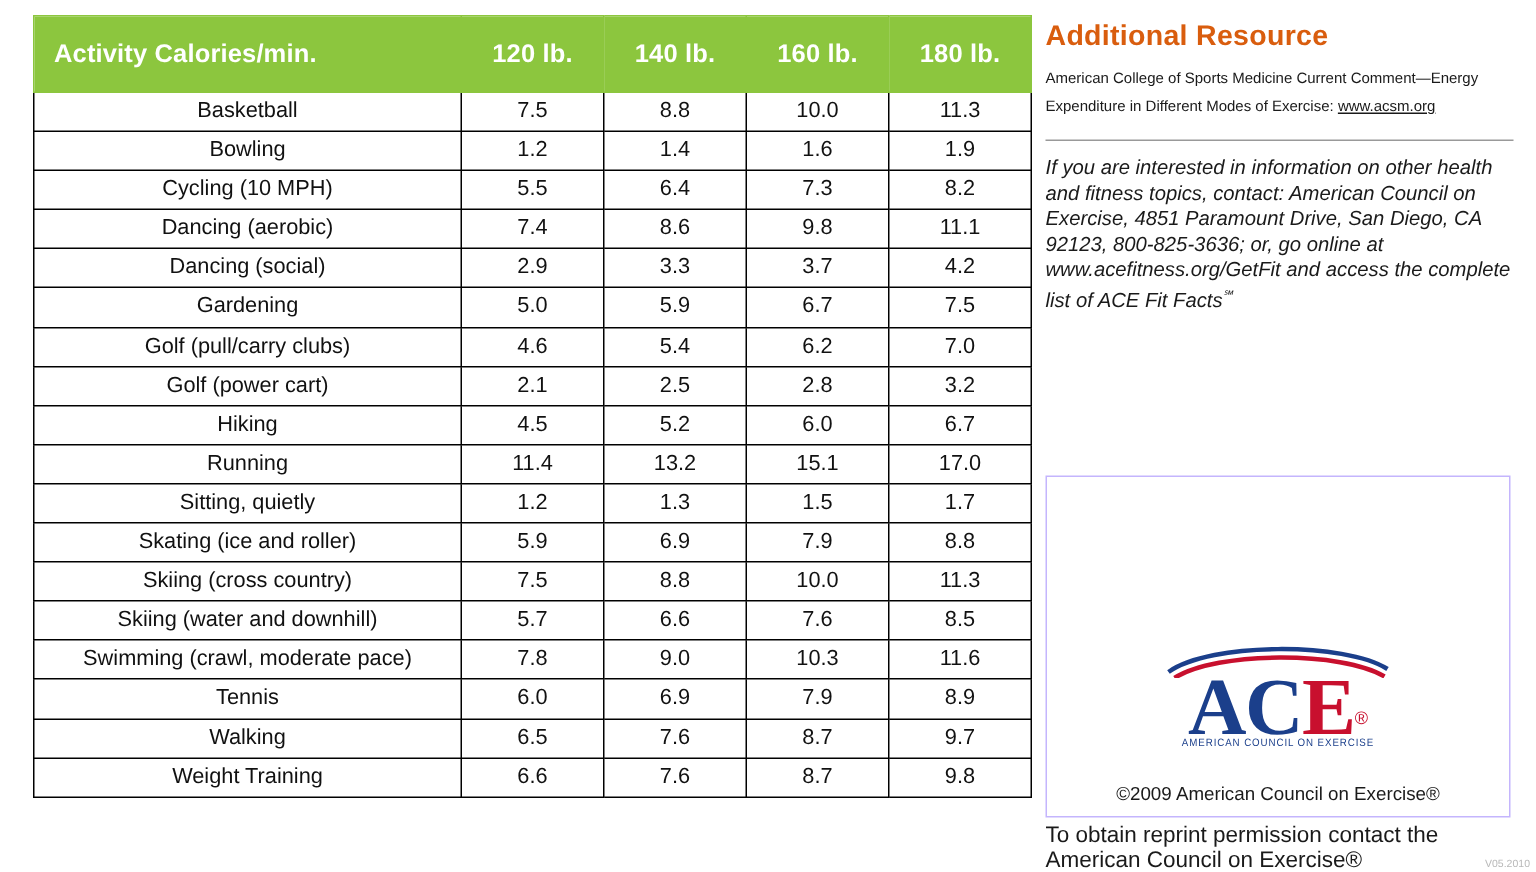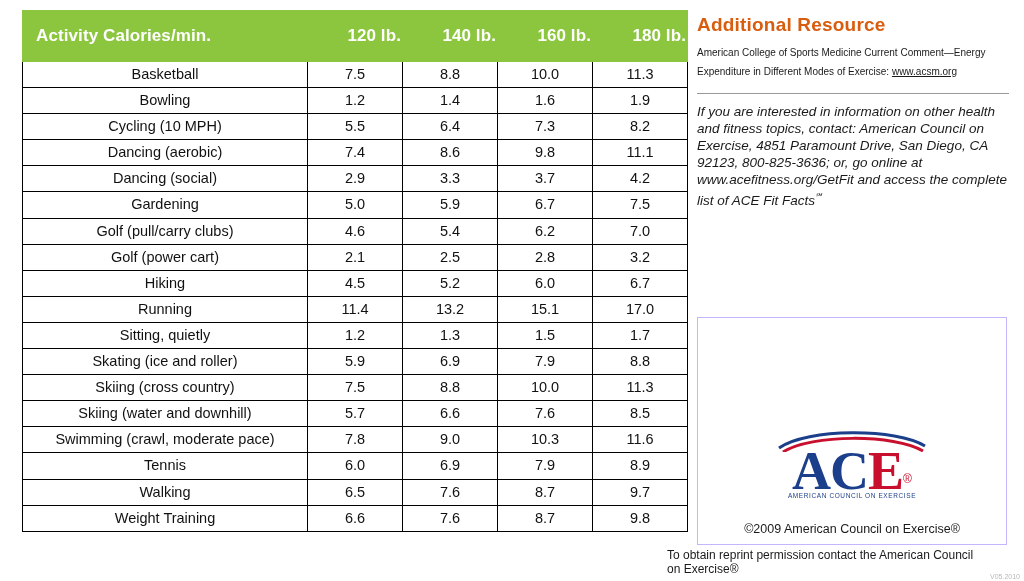--- a/index.html
+++ b/index.html
@@ -41,21 +41,21 @@
     vertical-align: middle;
     border: 1px solid #8cc63e;
     letter-spacing: .1px;
   }
   thead th.th-activity {
     text-align: left;
     padding-left: 13px;
     width: 270px;
   }
   thead th.th-weight {
-    text-align: right;
+    text-align: center;
     width: 92px;
   }
   table.calorie-table tbody td {
     border: 1px solid #000000;
     font-size: 14.5px;
     color: #111111;
     height: 25.1px;
     line-height: 25.1px;
     padding: 0;
   }
@@ -162,24 +162,24 @@
     position: absolute;
     bottom: 8px;
     left: 0;
     width: 100%;
     text-align: center;
     font-size: 12.5px;
     color: #1a1a1a;
   }
   .reprint {
     position: absolute;
-    left: 667px;
+    left: 697px;
     top: 548px;
     width: 320px;
-    font-size: 12px;
+    font-size: 15px;
     color: #1a1a1a;
     text-align: left;
   }
   .corner-code {
     position: absolute;
     right: 4px;
     bottom: 1px;
     font-size: 7px;
     color: #b9b9b9;
   }

